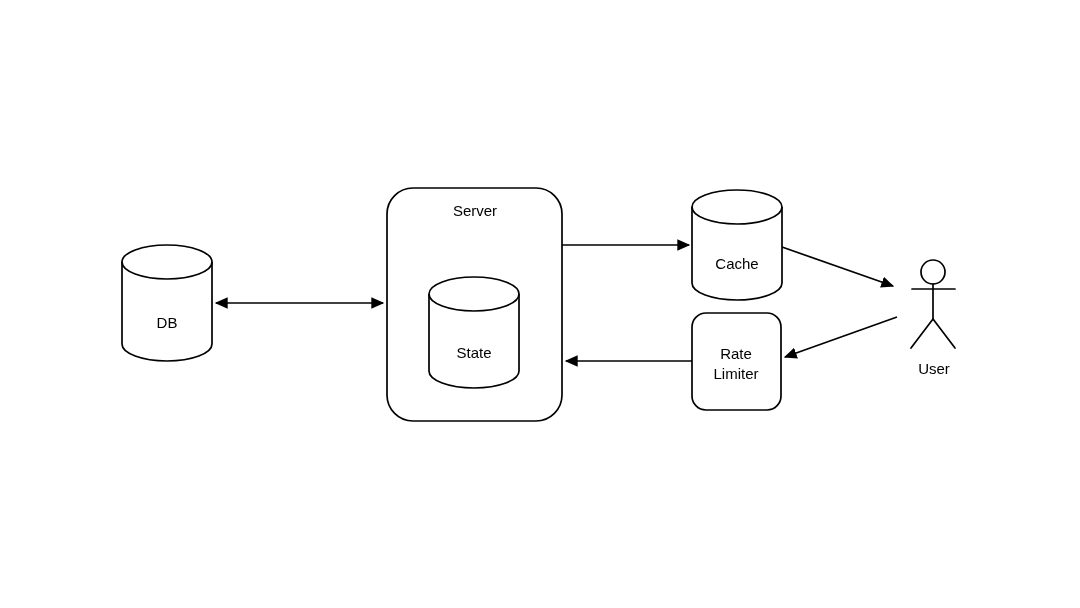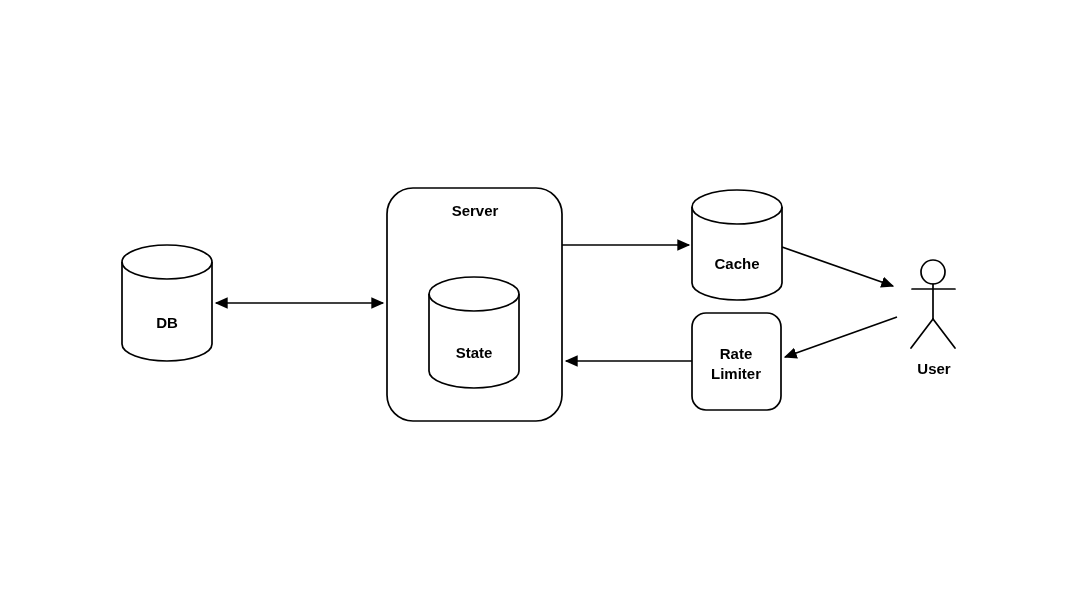--- a/index.html
+++ b/index.html
@@ -9,21 +9,20 @@
     height: 608px;
     background: #ffffff;
     overflow: hidden;
     font-family: "Liberation Sans", sans-serif;
   }
   .canvas {
     position: relative;
     width: 1080px;
     height: 608px;
     background: #ffffff;
-    font-weight: bold;
   }
   svg { display: block; }
   .shape {
     fill: #ffffff;
     stroke: #000000;
     stroke-width: 1.7;
   }
   .edge {
     fill: none;
     stroke: #000000;

